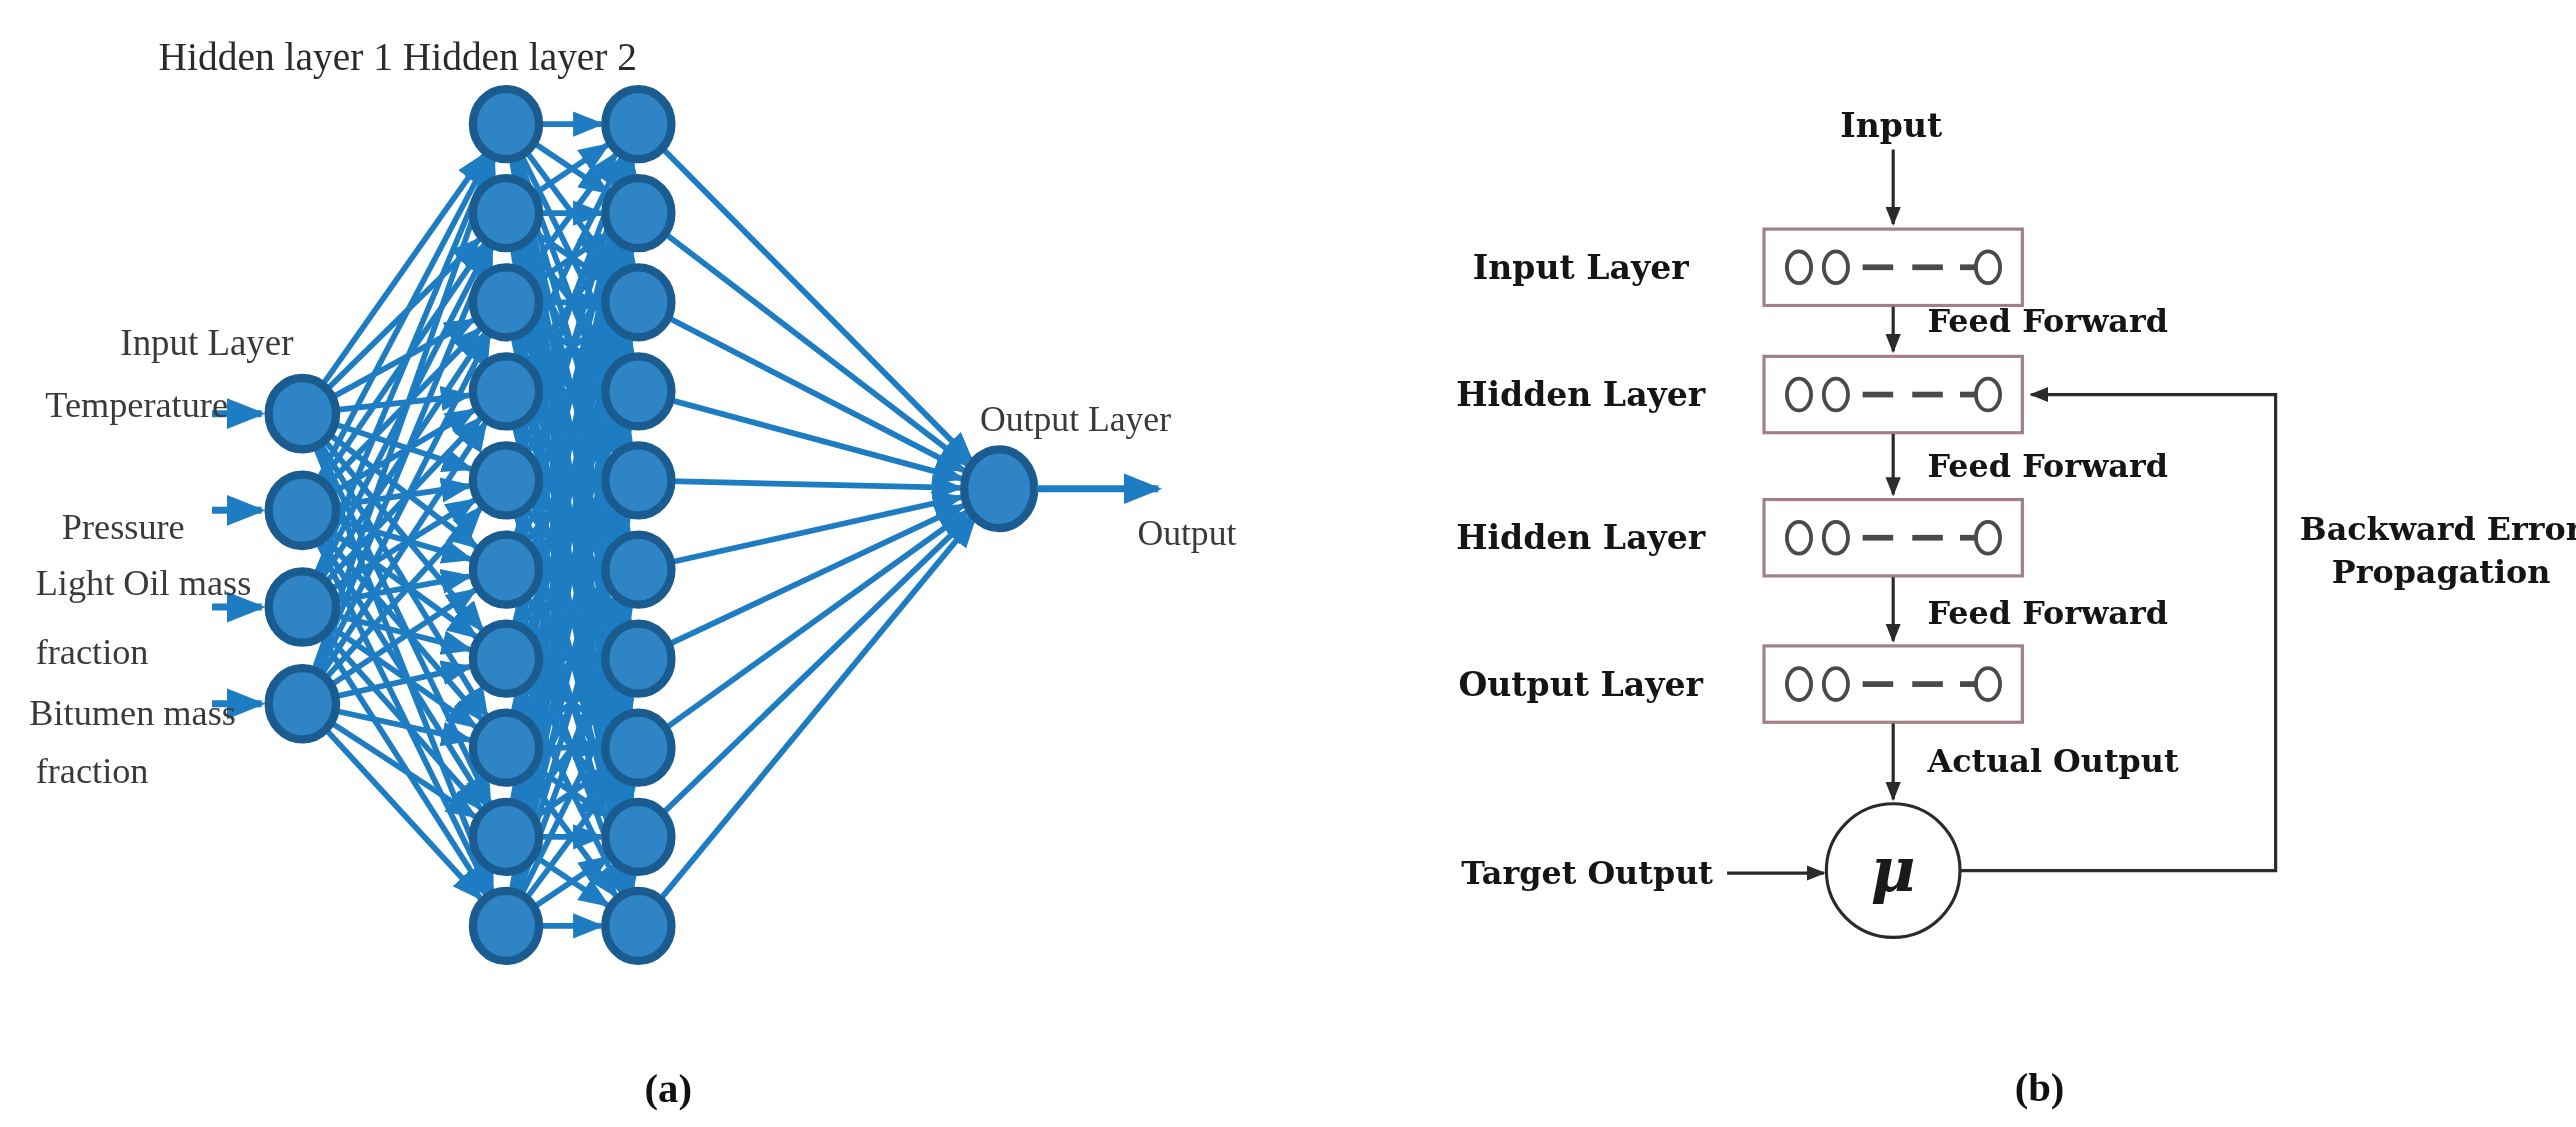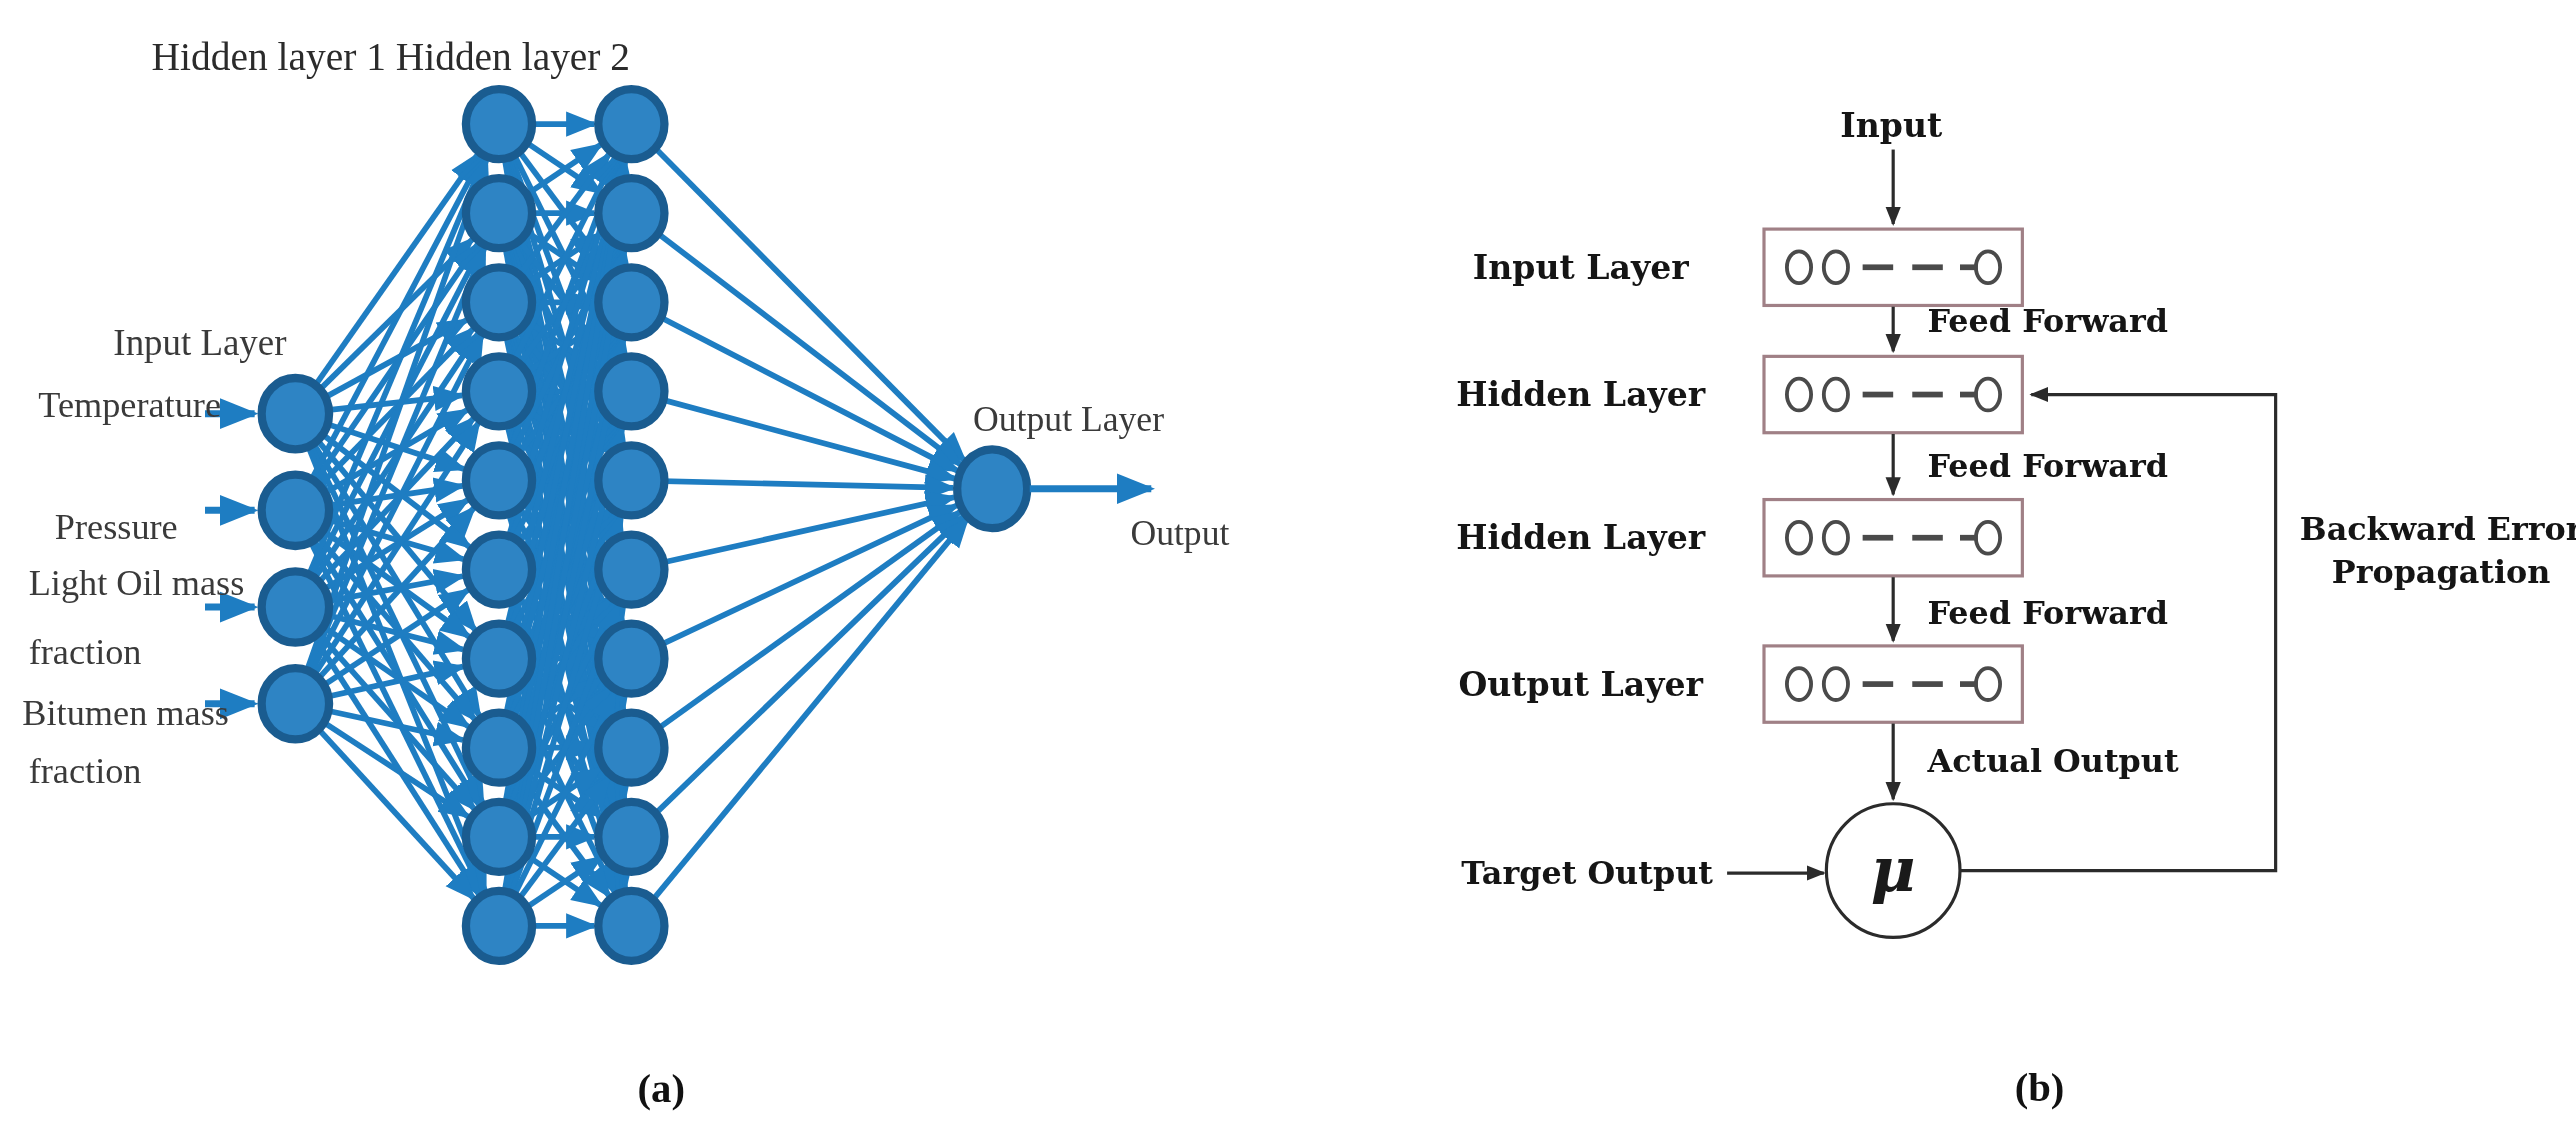--- a/index.html
+++ b/index.html
@@ -1,18 +1,18 @@
 <!DOCTYPE html>
 <html style="--edge: #1e7dc2; --a-text: #3a3a3a; --a-title: #2b2b2b; --b-box: #a08086; --b-glyph: #4a4a4a; --b-line: #2b2b2b; --b-text: #151515;font-size:10.2px"><head>
 <meta charset="utf-8">
 <style>
   html,body{margin:0;padding:0;background:#ffffff;}
   .stage{position:relative;width:2576px;height:1127px;background:#ffffff;overflow:hidden;}
   .panel{position:absolute;top:0;height:1127px;width:1288px;}
-  #panel-a{left:9px;}
+  #panel-a{left:16px;}
   #panel-b{left:1288px;}
   svg{display:block;}
 
   
   .a-text{font-family:"Liberation Serif",serif;fill:var(--a-text,#3a3a3a);}
   .a-title{fill:var(--a-title,#2b2b2b);}
   .a-caption{font-family:"Liberation Serif",serif;font-weight:bold;fill:#111111;}
 
   
   .b-text{font-family:"DejaVu Serif",serif;font-weight:bold;fill:var(--b-text,#151515);}

